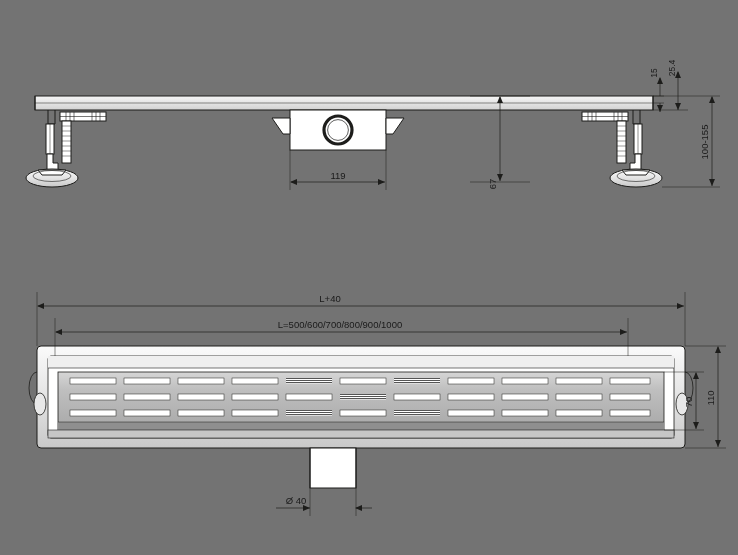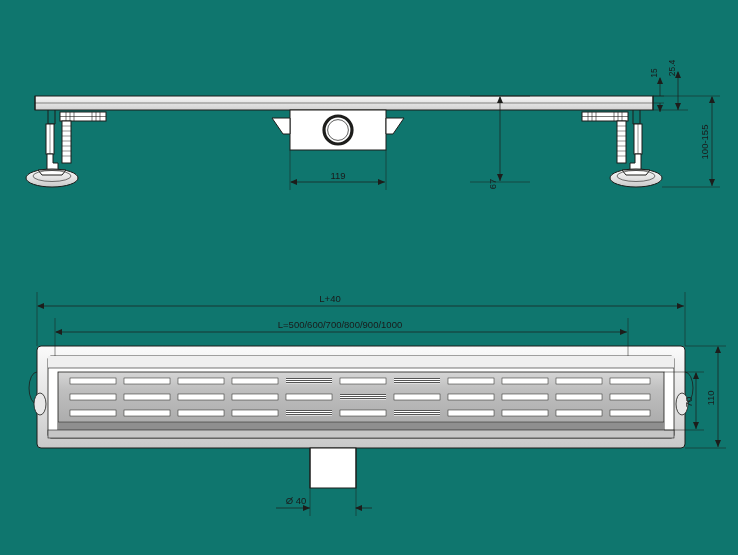--- a/index.html
+++ b/index.html
@@ -11,21 +11,21 @@
     width: 738px;
     height: 555px;
     font-family: "Liberation Sans", sans-serif;
     color: #1a1a1a;
     overflow: hidden;
   }
   #stage {
     position: relative;
     width: 738px;
     height: 555px;
-    background: #0f766e;
+    background: #737373;
   }
   svg.drawing {
     position: absolute;
     left: 0;
     top: 0;
     width: 738px;
     height: 555px;
   }
   text {
     font-family: "Liberation Sans", sans-serif;

